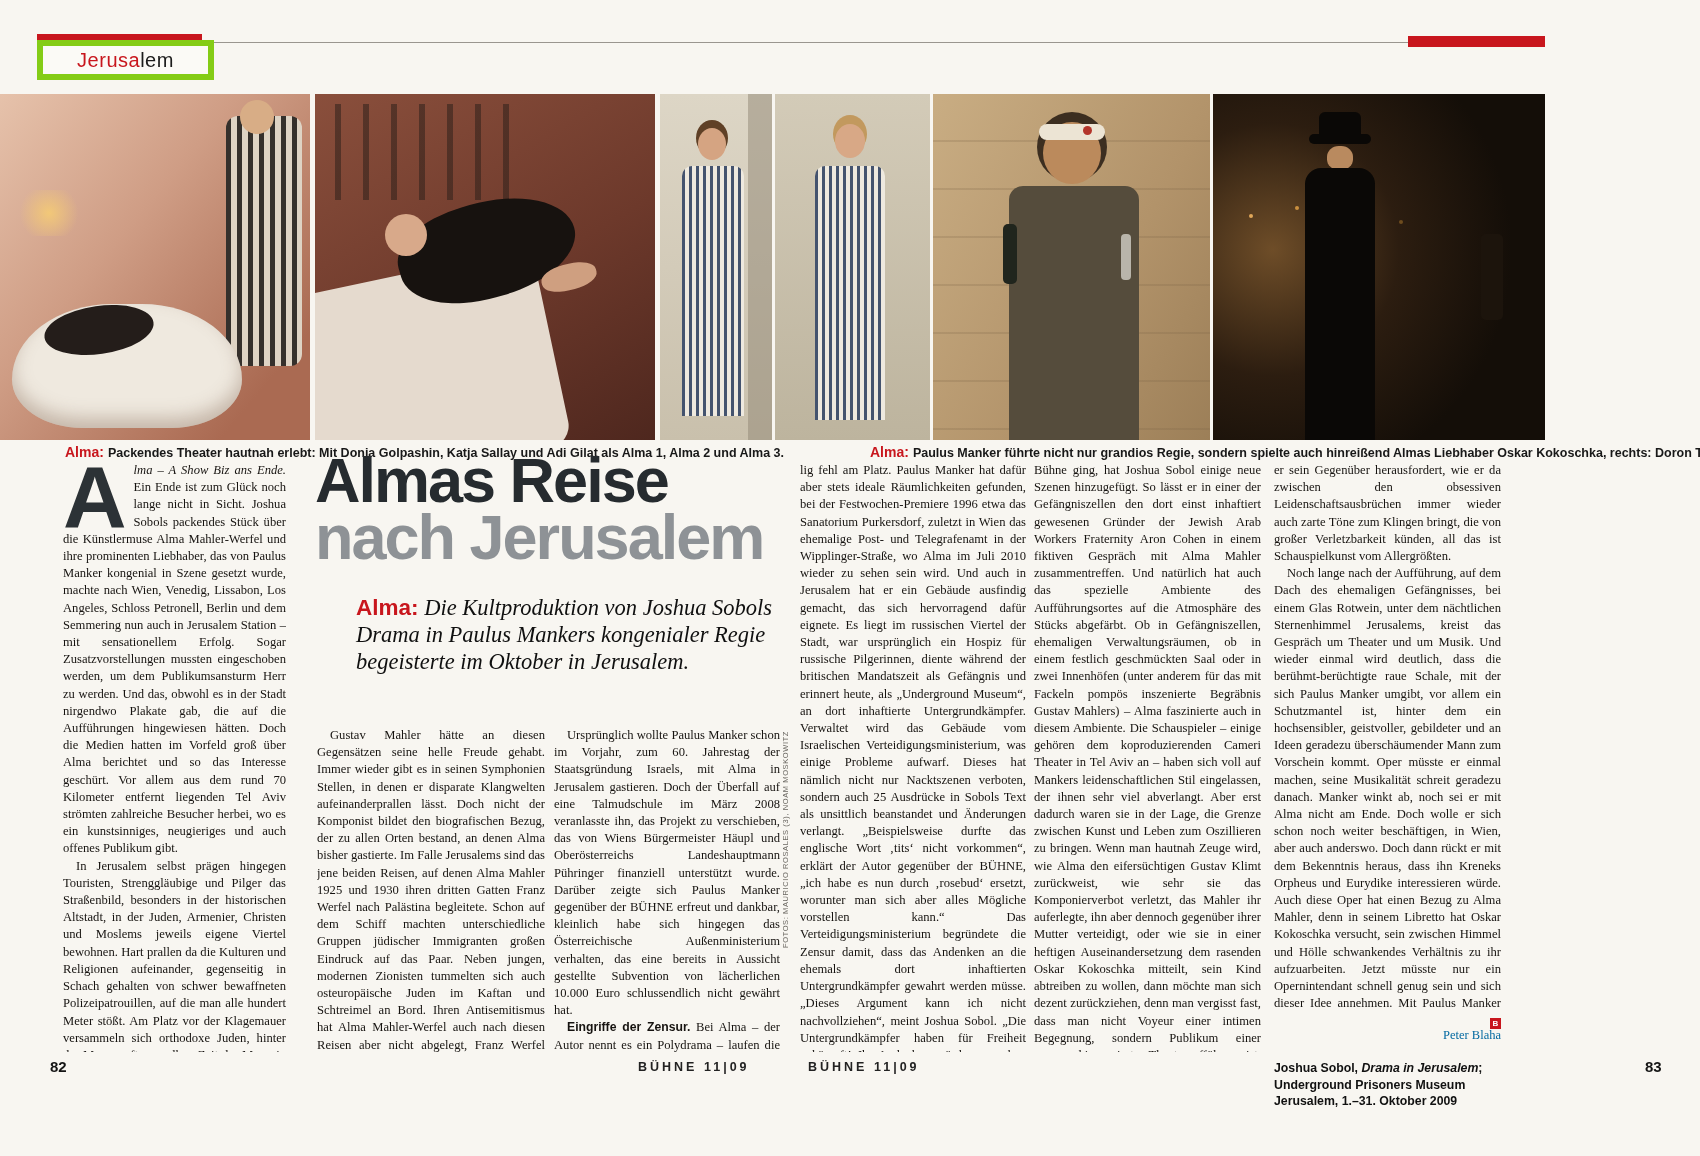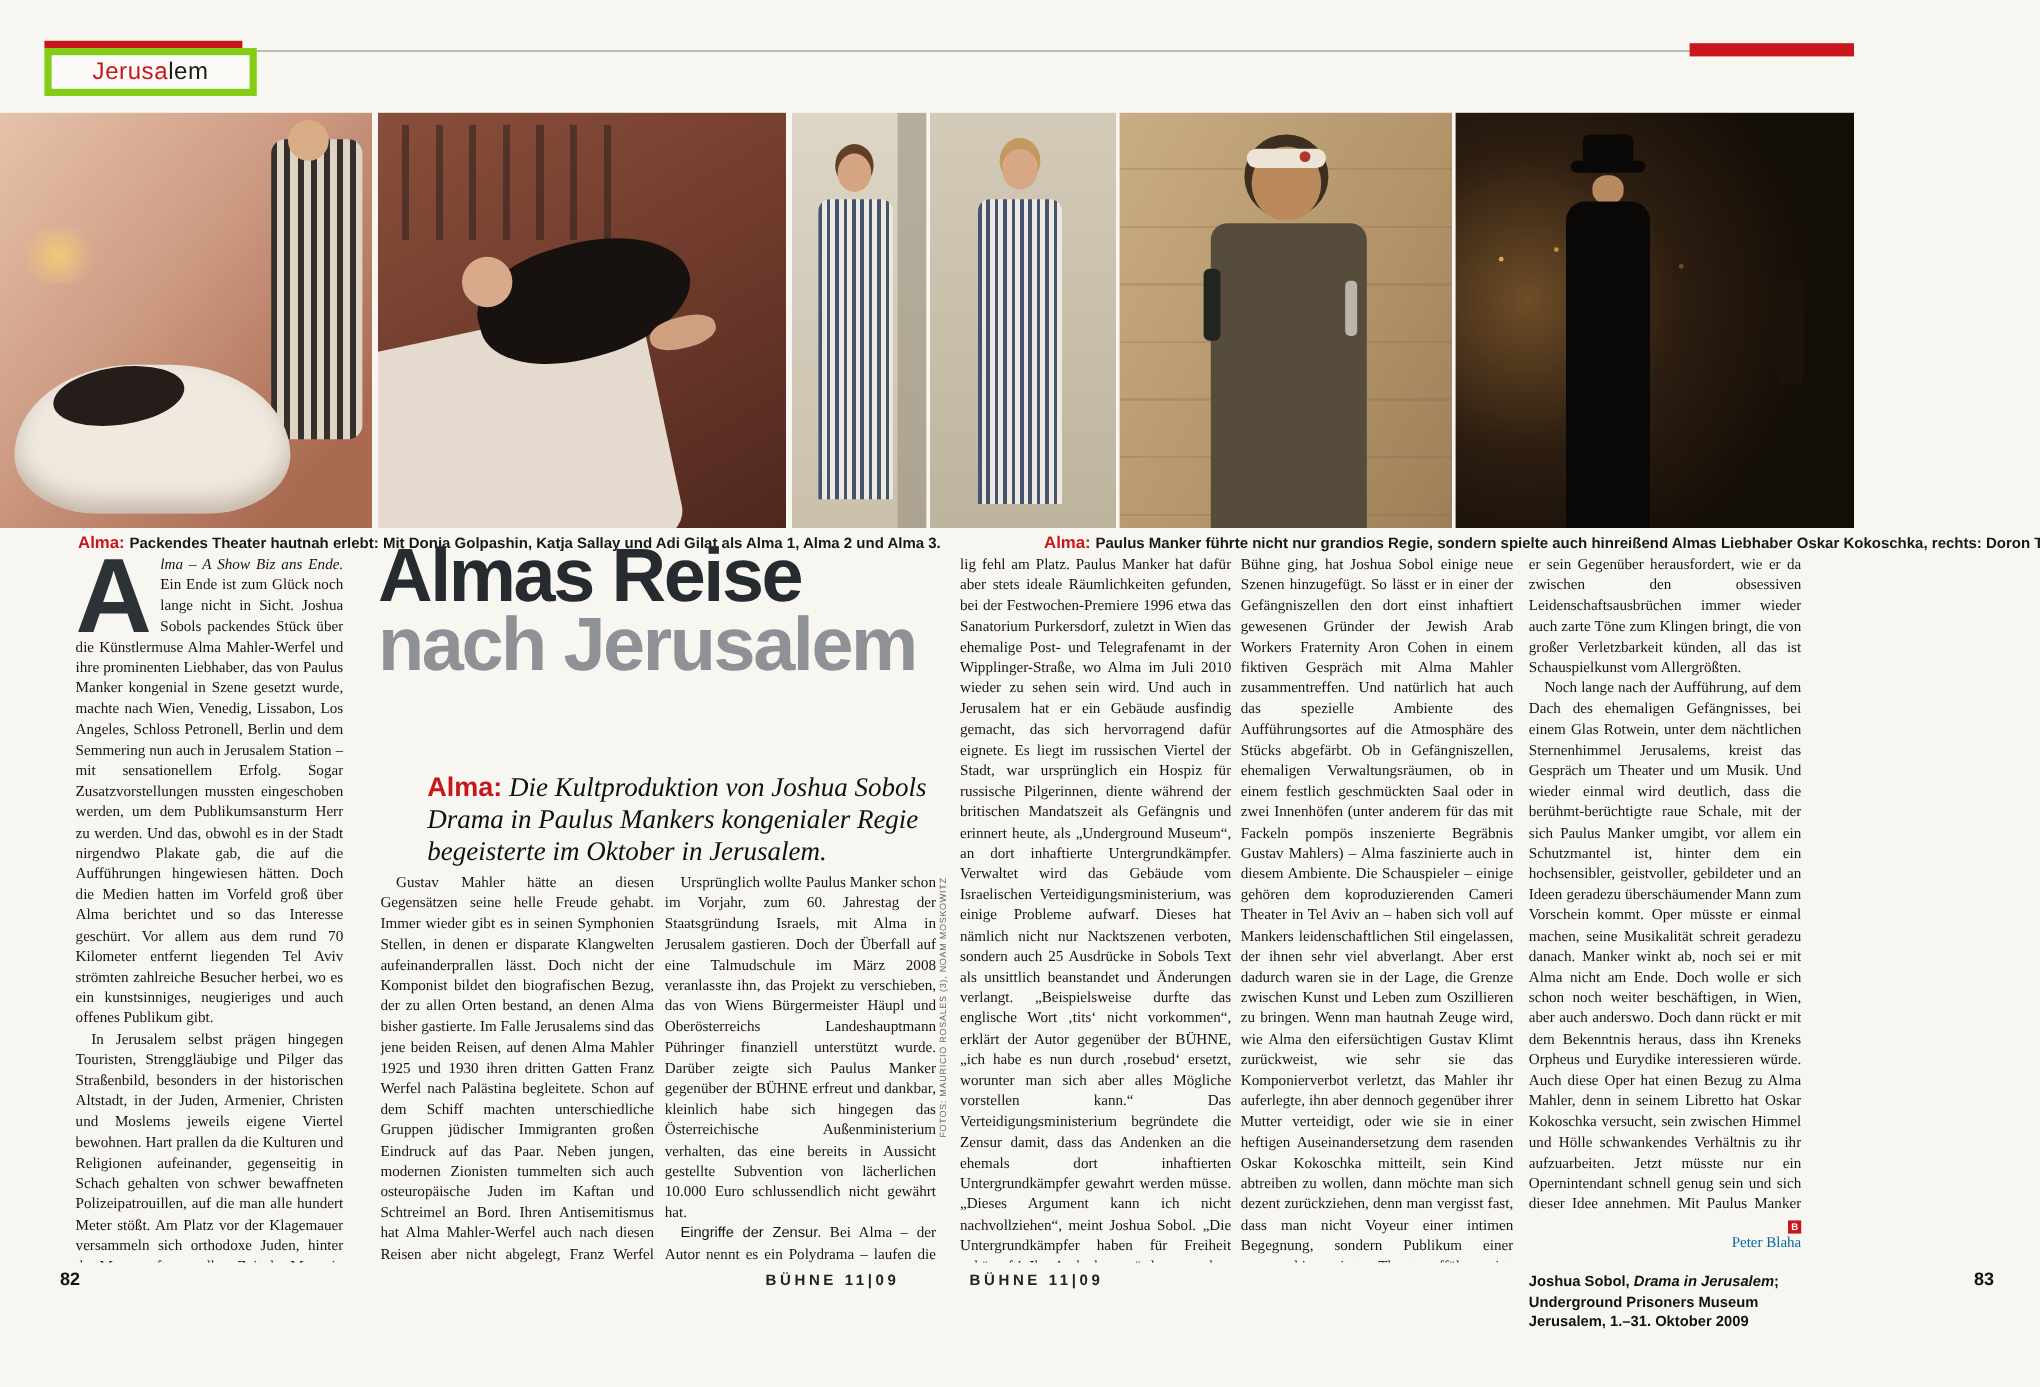--- a/index.html
+++ b/index.html
@@ -16,28 +16,28 @@
   .photo{position:absolute;top:94px;height:346px;overflow:hidden;}
   .abs{position:absolute;}
   
   .caption{position:absolute;top:444px;font-family:"Liberation Sans",sans-serif;font-size:12.5px;
            font-weight:bold;color:#181818;white-space:nowrap;}
   .caption .pre{color:#c8161d;font-size:14px;margin-right:4px;}
   
   #headline{position:absolute;left:315px;top:452px;width:470px;font-family:"Liberation Sans",sans-serif;
             font-weight:800;font-size:63px;line-height:57px;letter-spacing:-2px;}
   #headline .l1{color:#262b2f;} #headline .l2{color:#8e9296;}
-  #standfirst{position:absolute;left:356px;top:594px;width:430px;font-size:22.5px;line-height:27px;margin-top:48px;}
+  #standfirst{position:absolute;left:356px;top:594px;width:430px;font-size:22.5px;line-height:27px;}
   #standfirst .pre{font-family:"Liberation Sans",sans-serif;font-weight:bold;color:#c8161d;font-style:normal;}
   #standfirst .txt{font-style:italic;color:#101010;}
   
   .col{position:absolute;text-align:justify;font-size:12.6px;line-height:17.2px;overflow:hidden;}
   .col p{margin:0;}
   .col p.ind{text-indent:13px;}
-  .runin{font-family:"Liberation Sans",sans-serif;font-weight:normal;font-size:12.2px;}
+  .runin{font-family:"Liberation Sans",sans-serif;font-weight:bold;font-size:12.2px;}
   .lead-i{font-style:italic;}
   #dropcap{float:left;font-family:"Liberation Sans",sans-serif;font-weight:700;font-size:88px;
            line-height:64px;color:#2c3236;margin:3px 7px 0 0;}
   
   #endmark-line{position:absolute;left:1274px;top:1012px;width:227px;text-align:right;}
   #endmark{display:inline-block;width:11px;height:11px;background:#c8161d;color:#fff;
            font-family:"Liberation Sans",sans-serif;font-size:8px;line-height:11px;text-align:center;font-weight:bold;}
   #author{position:absolute;left:1274px;top:1028px;width:227px;text-align:right;font-size:12.5px;color:#0369a1;}
   #info-box{position:absolute;left:1274px;top:1060px;width:250px;font-family:"Liberation Sans",sans-serif;
             font-weight:bold;font-size:12.3px;line-height:16.5px;color:#111;}

